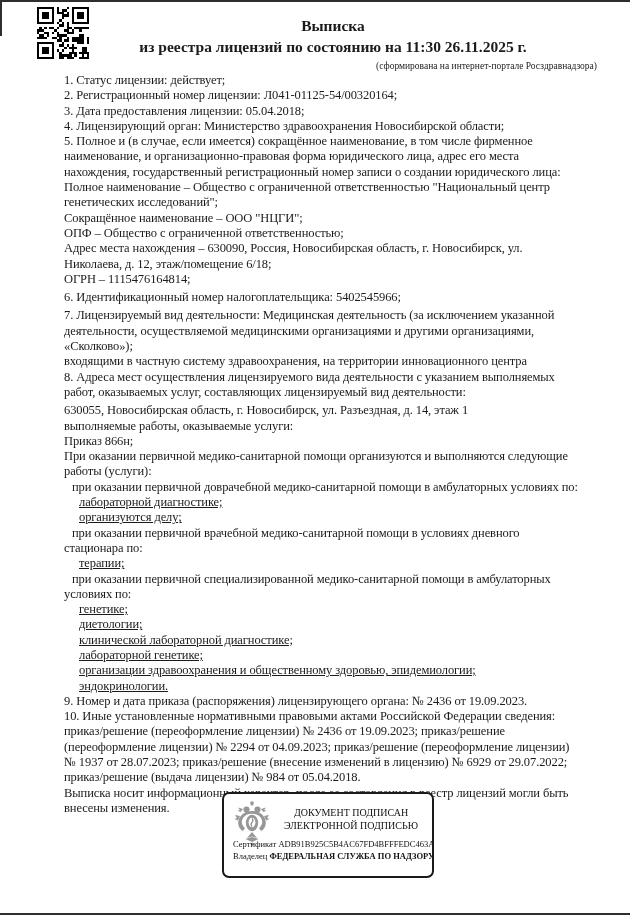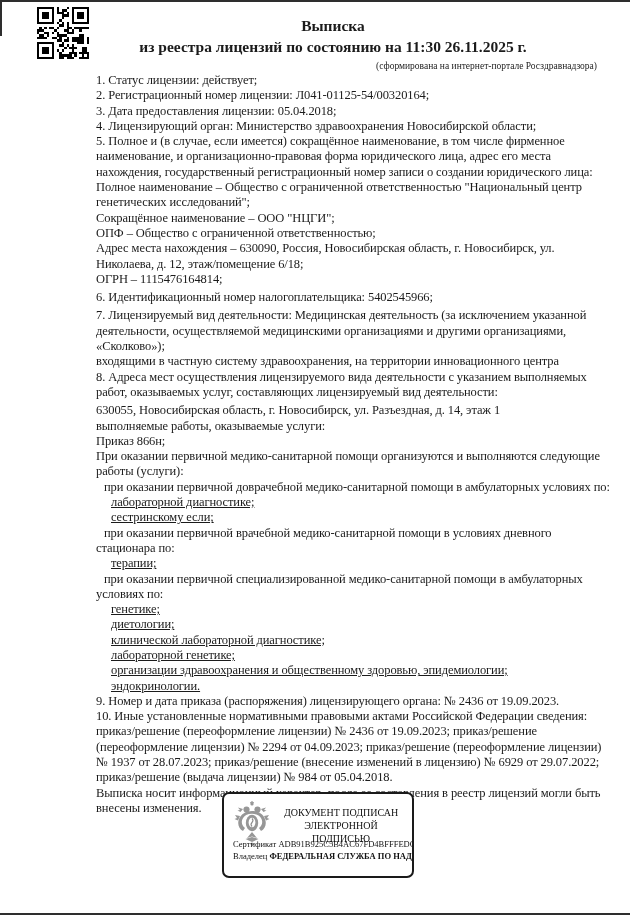--- a/index.html
+++ b/index.html
@@ -18,26 +18,26 @@
     text-align:center;font-weight:bold;font-size:15.5px;line-height:21px;
   }
   .subtitle{
     position:absolute;left:60px;right:33px;top:61px;
     text-align:right;font-size:9.5px;color:#222;
   }
   .docbody{
     position:absolute;left:64px;top:73px;width:530px;
     font-size:12.5px;letter-spacing:-0.1px;
   }
-  .bline{white-space:nowrap;line-height:15.3px;height:15.3px;overflow:visible;margin-left:32px;}
+  .bline{white-space:nowrap;line-height:15.3px;height:15.3px;overflow:visible;}
   .bline.ind1{padding-left:8px;}
   .bline.ind2{padding-left:15px;text-decoration:underline;}
   .bline.gap{margin-top:3px;}
   .stamp{
-    position:absolute;left:222px;top:792px;width:192px;height:86px;
+    position:absolute;left:222px;top:792px;width:212px;height:86px;
     border:2px solid #1a1a1a;border-radius:7px;background:#fff;
     overflow:hidden;box-sizing:border-box;
   }
   .stamp-emblem{position:absolute;left:8px;top:6px;width:40px;height:46px;}
   .stamp-header{
     position:absolute;left:52px;right:6px;top:12px;text-align:center;
     font-size:10px;line-height:13px;color:#111;
   }
   .stamp-line{
     position:absolute;left:9px;right:0;font-size:8.5px;line-height:11px;
@@ -225,21 +225,21 @@
       <div class="bline ind0">входящими в частную систему здравоохранения, на территории инновационного центра</div>
       <div class="bline ind0">8. Адреса мест осуществления лицензируемого вида деятельности с указанием выполняемых</div>
       <div class="bline ind0">работ, оказываемых услуг, составляющих лицензируемый вид деятельности:</div>
       <div class="bline ind0 gap">630055, Новосибирская область, г. Новосибирск, ул. Разъездная, д. 14, этаж 1</div>
       <div class="bline ind0">выполняемые работы, оказываемые услуги:</div>
       <div class="bline ind0">Приказ 866н;</div>
       <div class="bline ind0">При оказании первичной медико-санитарной помощи организуются и выполняются следующие</div>
       <div class="bline ind0">работы (услуги):</div>
       <div class="bline ind1">при оказании первичной доврачебной медико-санитарной помощи в амбулаторных условиях по:</div>
       <div class="bline ind2">лабораторной диагностике;</div>
-      <div class="bline ind2">сестринскому если;</div>
+      <div class="bline ind2">организуются делу;</div>
       <div class="bline ind1">при оказании первичной врачебной медико-санитарной помощи в условиях дневного</div>
       <div class="bline ind0">стационара по:</div>
       <div class="bline ind2">терапии;</div>
       <div class="bline ind1">при оказании первичной специализированной медико-санитарной помощи в амбулаторных</div>
       <div class="bline ind0">условиях по:</div>
       <div class="bline ind2">генетике;</div>
       <div class="bline ind2">диетологии;</div>
       <div class="bline ind2">клинической лабораторной диагностике;</div>
       <div class="bline ind2">лабораторной генетике;</div>
       <div class="bline ind2">организации здравоохранения и общественному здоровью, эпидемиологии;</div>

